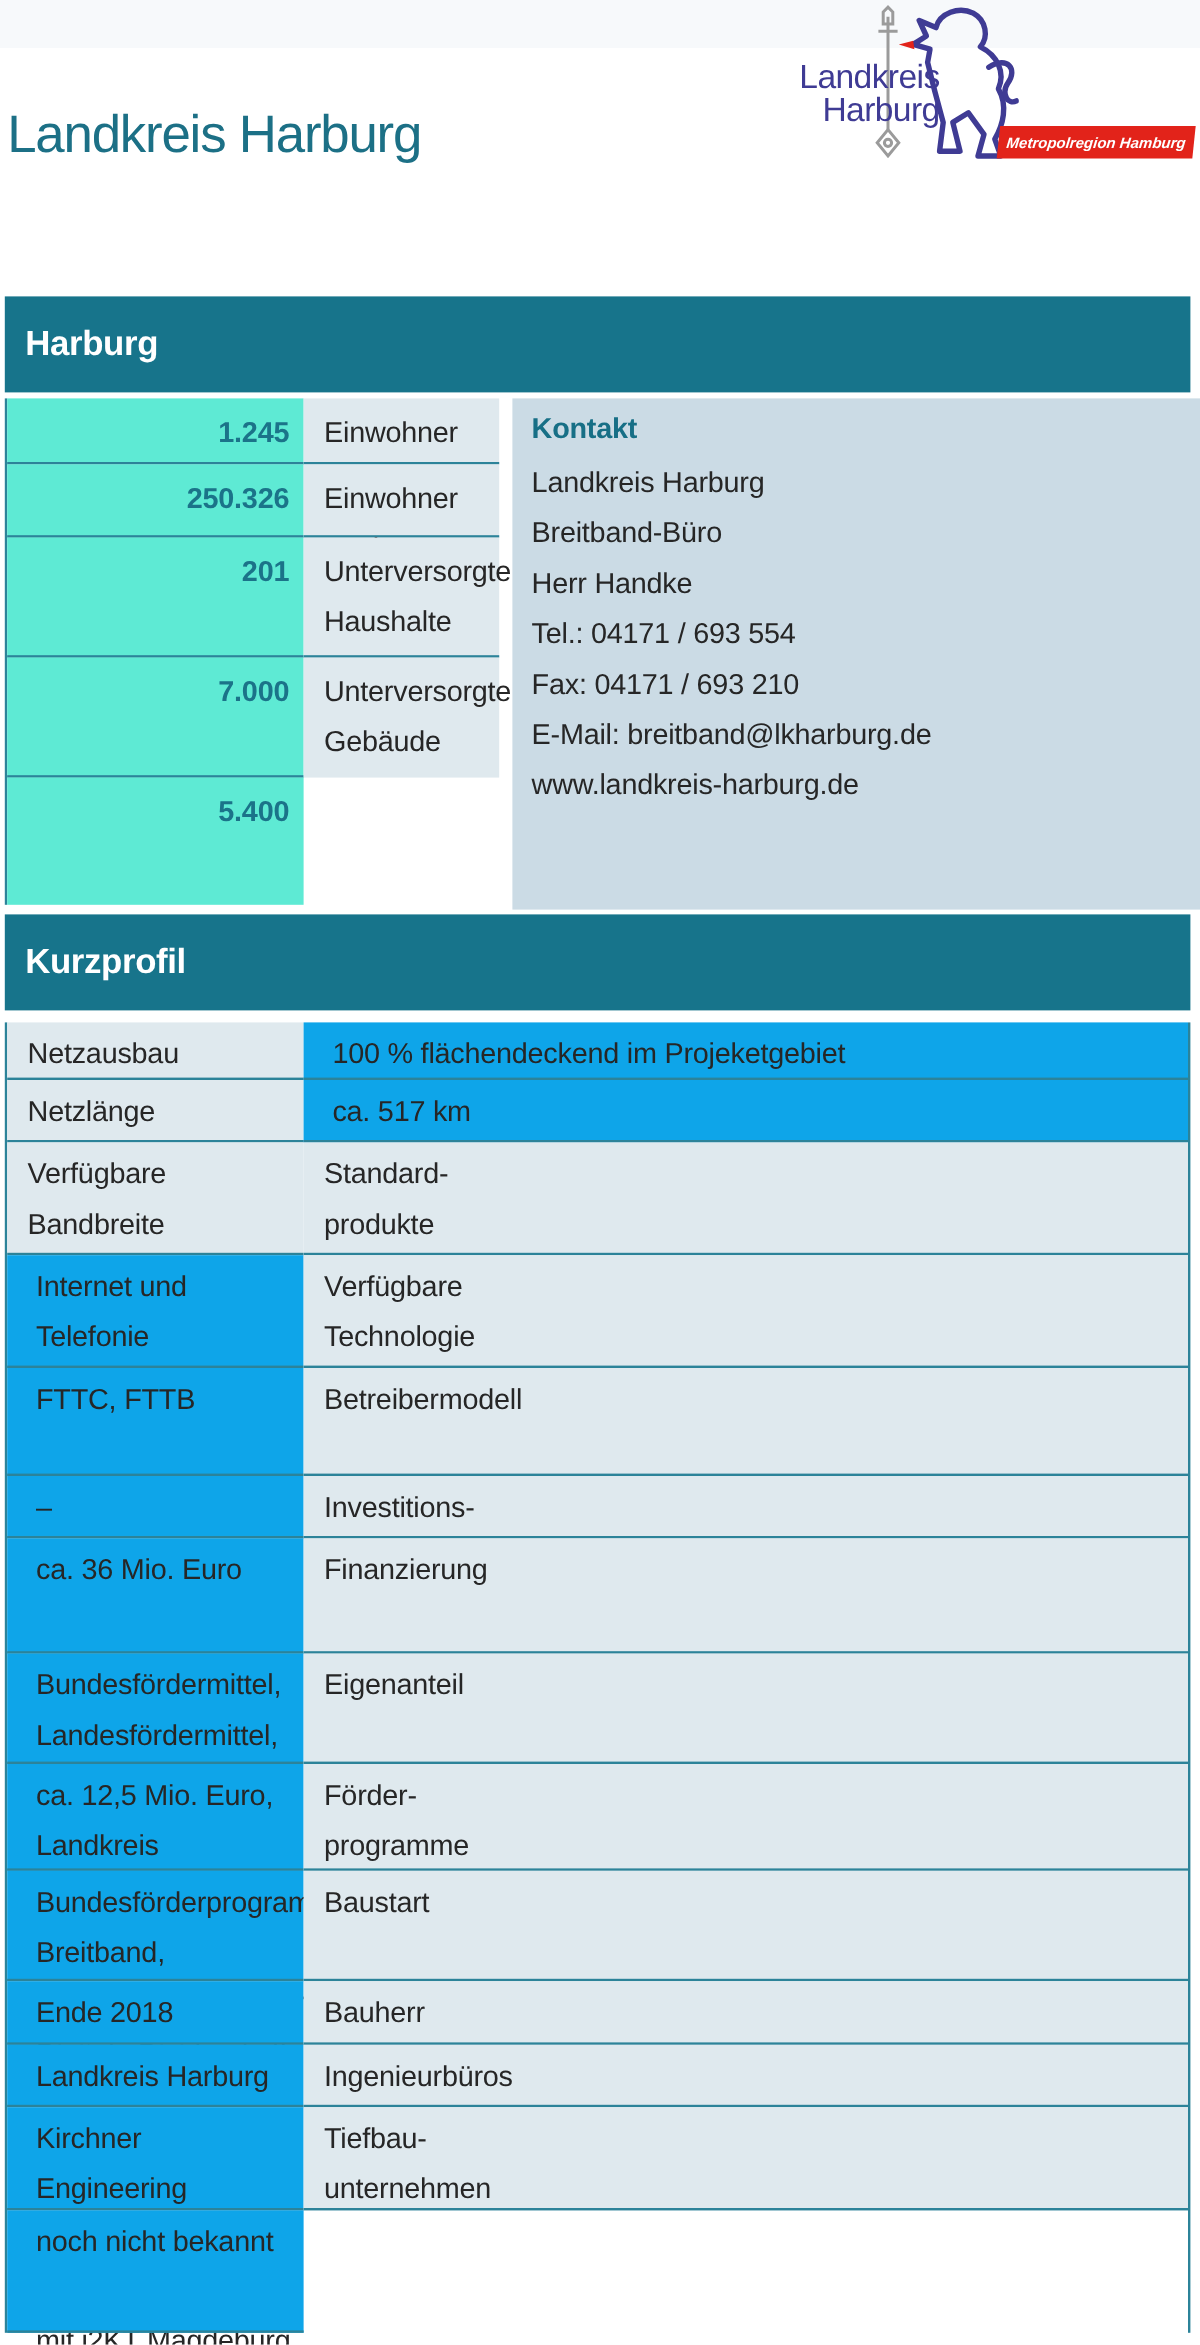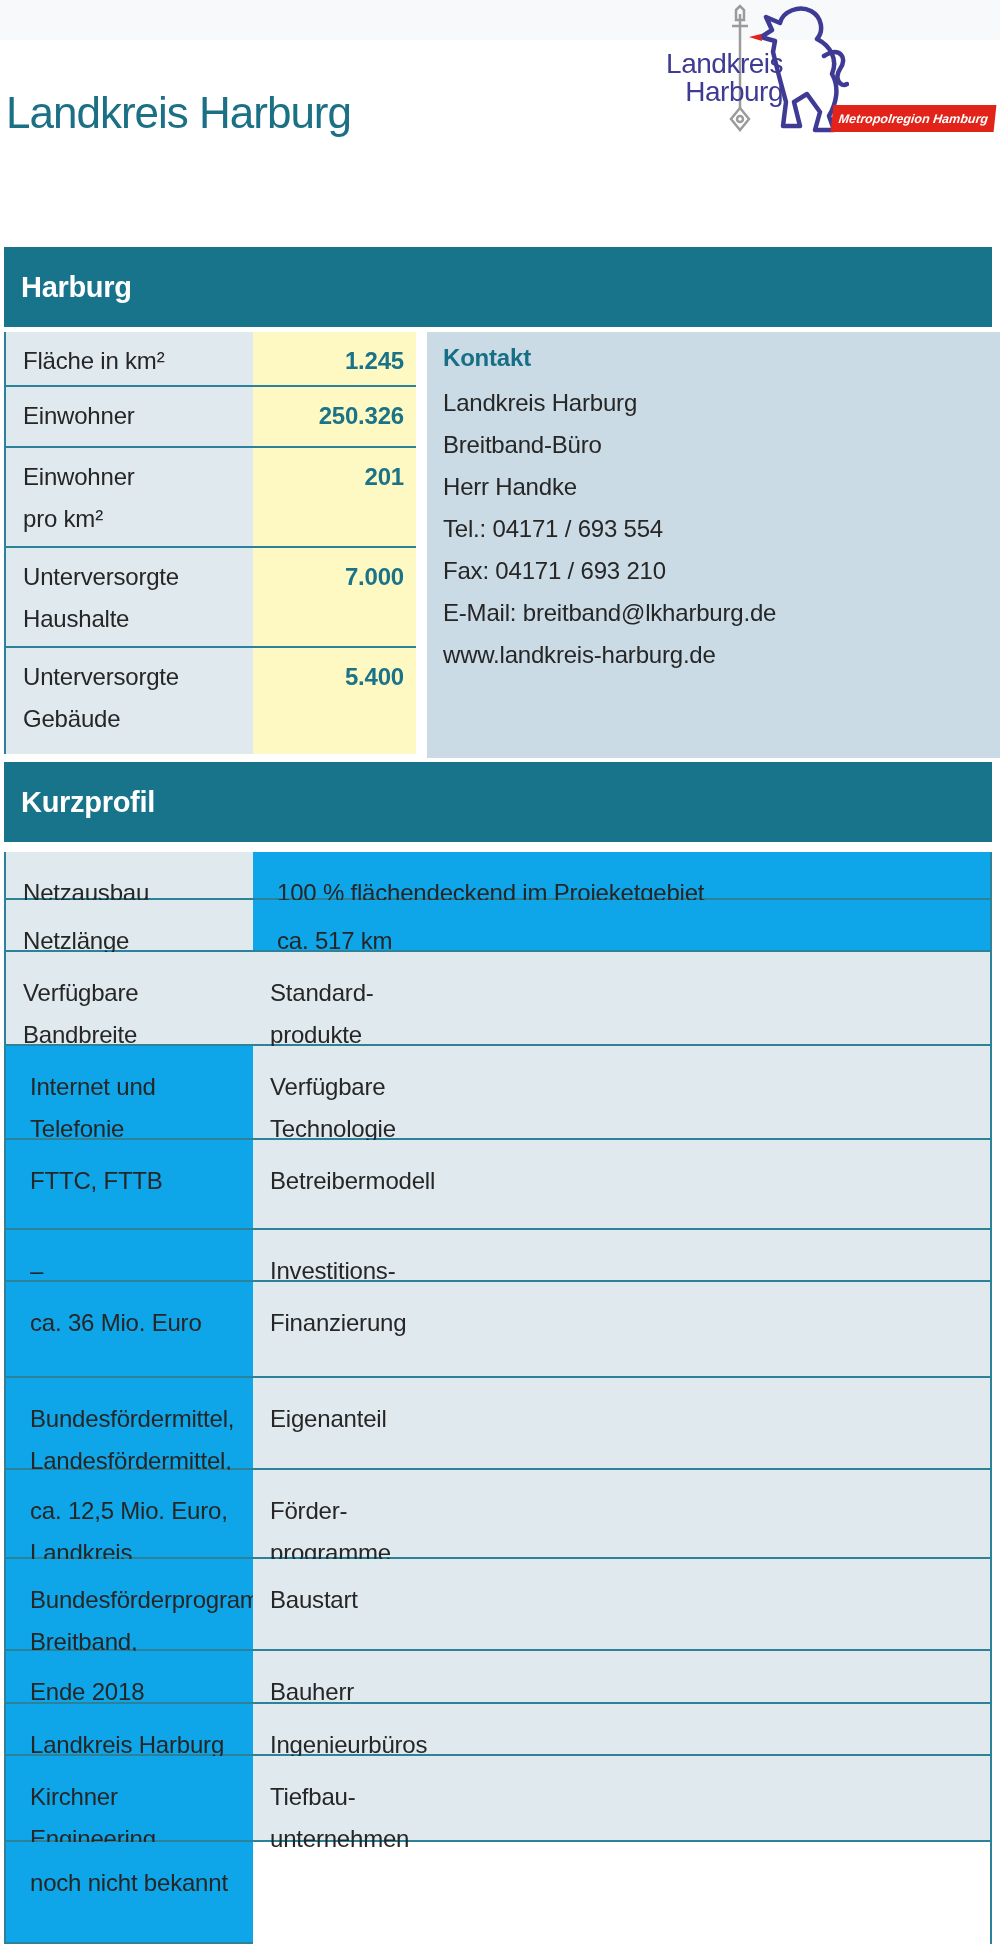--- a/index.html
+++ b/index.html
@@ -37,33 +37,33 @@
   .bar .bar-label{color:#fff;font-weight:bold;font-size:29px;letter-spacing:-0.3px;}
   .bar.harburg{top:247px;}
   .bar.kurzprofil{top:762px;}
 
   
   .stats{position:absolute;left:4px;top:332px;width:412px;border-left:2px solid var(--teal-line);
          display:grid;grid-template-columns:247px 163px;grid-template-rows:55px 61px 100px 100px 106px;}
   .stats .cell{border-bottom:2px solid var(--teal-line);font-size:24px;line-height:42px;padding-top:8px;white-space:pre-line;}
   .stats .row-last{border-bottom:none;}
   .stats .cell-label{background:var(--label-bg);padding-left:17px;color:var(--ink);}
-  .stats .cell-value{background:#fef9c3;text-align:right;padding-right:12px;color:var(--teal-text);font-weight:bold;}
+  .stats .cell-value{background:#5eead4;text-align:right;padding-right:12px;color:var(--teal-text);font-weight:bold;}
 
   .contact{position:absolute;left:427px;top:332px;width:599px;height:426px;background:var(--contact-bg);
            padding:12px 10px 0 16px;}
   .contact-title{color:#176f86;font-weight:bold;font-size:24px;margin-bottom:10px;}
   .contact-line{font-size:24px;line-height:42px;color:var(--ink);white-space:pre-line;}
 
   
   .profile{position:absolute;left:4px;top:852px;width:988px;
            border-left:2px solid var(--teal-line);border-right:2px solid var(--teal-line);
            display:grid;grid-template-columns:247px 1fr;
            grid-template-rows:48px 52px 94px 94px 90px 52px 96px 92px 89px 92px 53px 52px 86px 102px;}
-  .profile .cell{border-bottom:2px solid var(--teal-line);font-size:24px;line-height:42px;padding-top:20px;white-space:pre-line;}
+  .profile .cell{border-bottom:2px solid var(--teal-line);font-size:24px;line-height:42px;padding-top:6px;white-space:pre-line;}
   .profile .cell-label{background:var(--label-bg);padding-left:17px;}
   .profile .cell-value{background:#0ea5e9;padding-left:24px;padding-right:10px;}
 </style>
 </head>
 <body>
 
 <div class="page">
   <div class="topstrip"></div>
 
   <h1 class="page-title">Landkreis Harburg</h1>
@@ -92,21 +92,20 @@
     <div class="ribbon">
       <span>Metropolregion Hamburg</span>
     </div>
   </div>
 
   <div class="bar harburg">
     <span class="bar-label">Harburg</span>
   </div>
 
   <div class="stats">
-    <div class="cell cell-label">Fläche in km²</div>
     <div class="cell cell-value">1.245</div>
 
     <div class="cell cell-label">Einwohner</div>
     <div class="cell cell-value">250.326</div>
 
     <div class="cell cell-label">Einwohner
 pro km²</div>
     <div class="cell cell-value">201</div>
 
     <div class="cell cell-label">Unterversorgte

